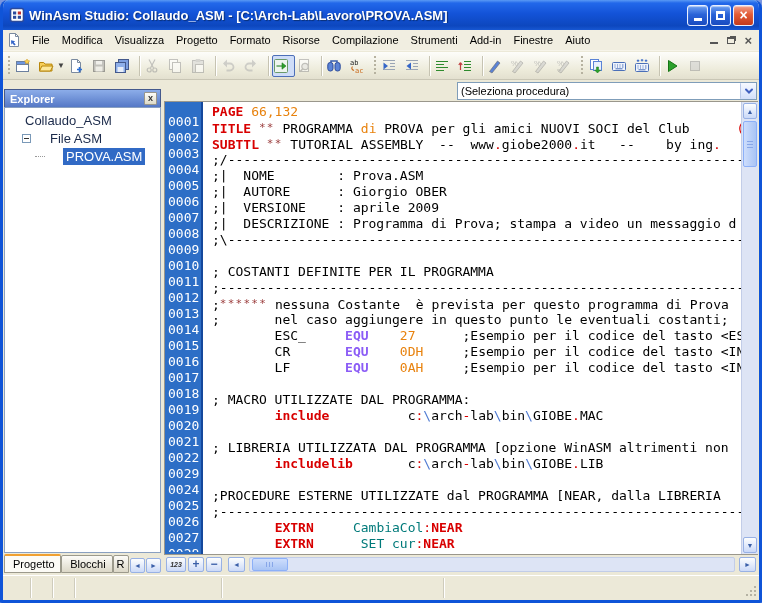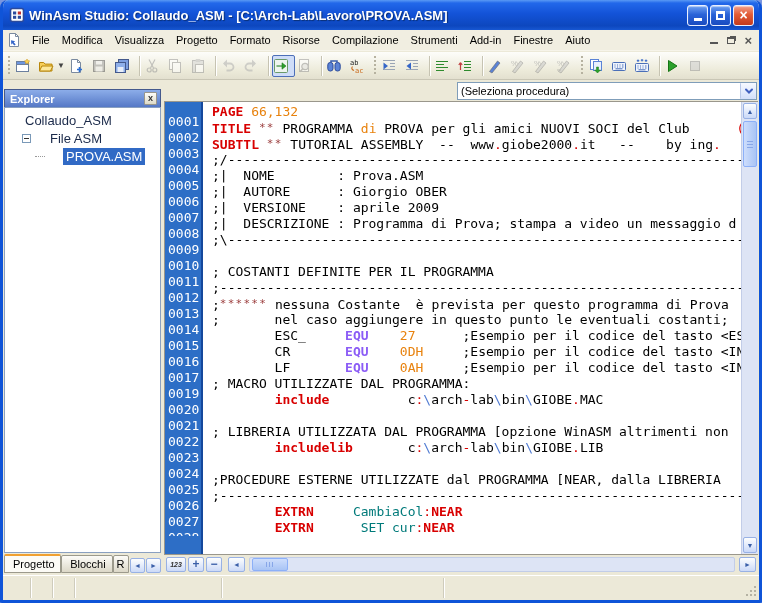--- a/index.html
+++ b/index.html
@@ -447,37 +447,41 @@
             </div>
             <div class="line">
               <span class="gut">0016</span>
               <span class="code"><span>        CR       </span><span class="ce">EQU</span><span>    </span><span class="cn">0DH</span><span>     ;Esempio per il codice del tasto &lt;IN</span></span>
             </div>
             <div class="line">
               <span class="gut">0017</span>
               <span class="code"><span>        LF       </span><span class="ce">EQU</span><span>    </span><span class="cn">0AH</span><span>     ;Esempio per il codice del tasto &lt;IN</span></span>
             </div>
             <div class="line">
+              <span class="gut">0018</span>
+              <span class="code"></span>
+            </div>
+            <div class="line">
               <span class="gut">0019</span>
               <span class="code"><span>; MACRO UTILIZZATE DAL PROGRAMMA:</span></span>
             </div>
             <div class="line">
               <span class="gut">0020</span>
               <span class="code"><span>        </span><span class="ck">include</span><span>          c</span><span class="cr">:</span><span class="cb">\</span><span>arch</span><span class="cr">-</span><span>lab</span><span class="cb">\</span><span>bin</span><span class="cb">\</span><span>GIOBE</span><span class="cr">.</span><span>MAC</span></span>
             </div>
             <div class="line">
               <span class="gut">0021</span>
               <span class="code"></span>
             </div>
             <div class="line">
               <span class="gut">0022</span>
               <span class="code"><span>; LIBRERIA UTILIZZATA DAL PROGRAMMA [opzione WinASM altrimenti non</span></span>
             </div>
             <div class="line">
-              <span class="gut">0023</span>
+              <span class="gut">0029</span>
               <span class="code"><span>        </span><span class="ck">includelib</span><span>       c</span><span class="cr">:</span><span class="cb">\</span><span>arch</span><span class="cr">-</span><span>lab</span><span class="cb">\</span><span>bin</span><span class="cb">\</span><span>GIOBE</span><span class="cr">.</span><span>LIB</span></span>
             </div>
             <div class="line">
               <span class="gut">0024</span>
               <span class="code"></span>
             </div>
             <div class="line">
               <span class="gut">0025</span>
               <span class="code"><span>;PROCEDURE ESTERNE UTILIZZATE dal PROGRAMMA [NEAR, dalla LIBRERIA</span></span>
             </div>

